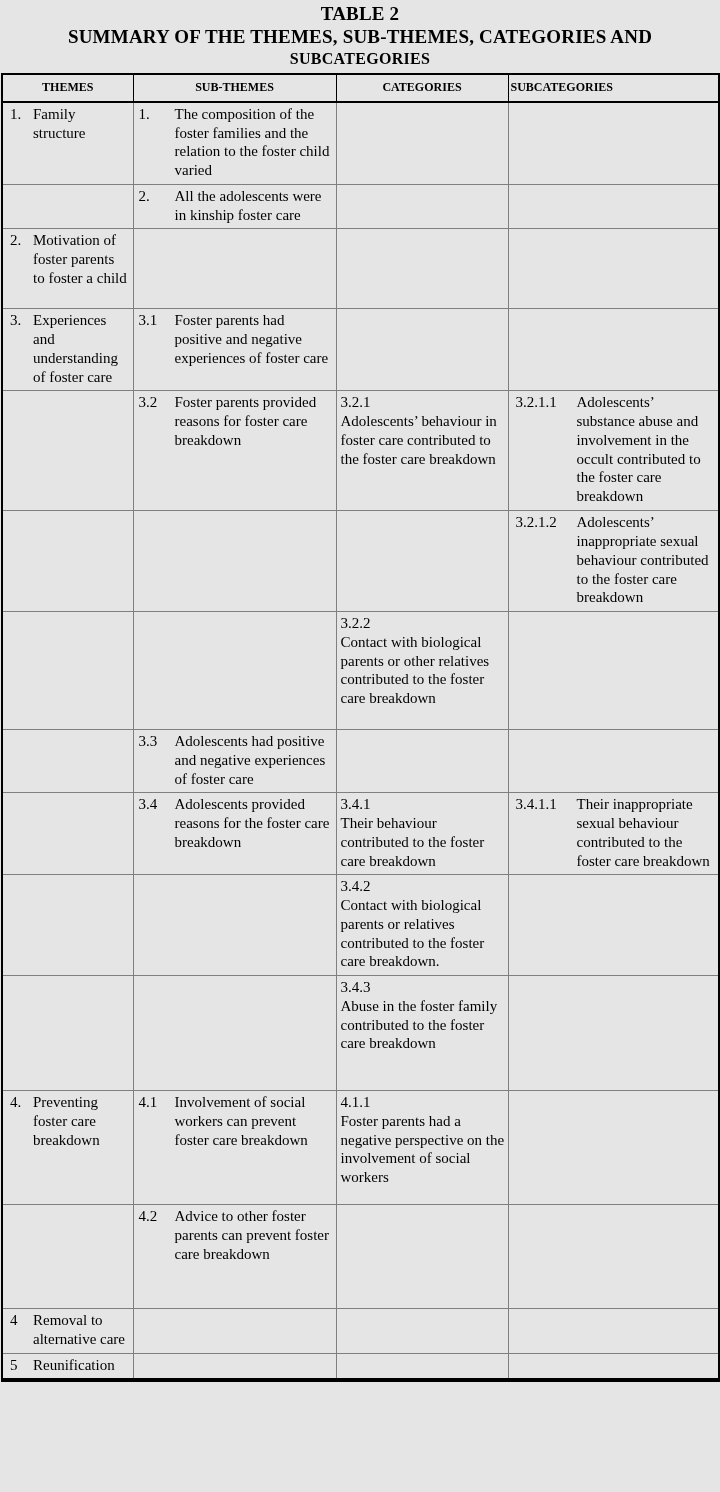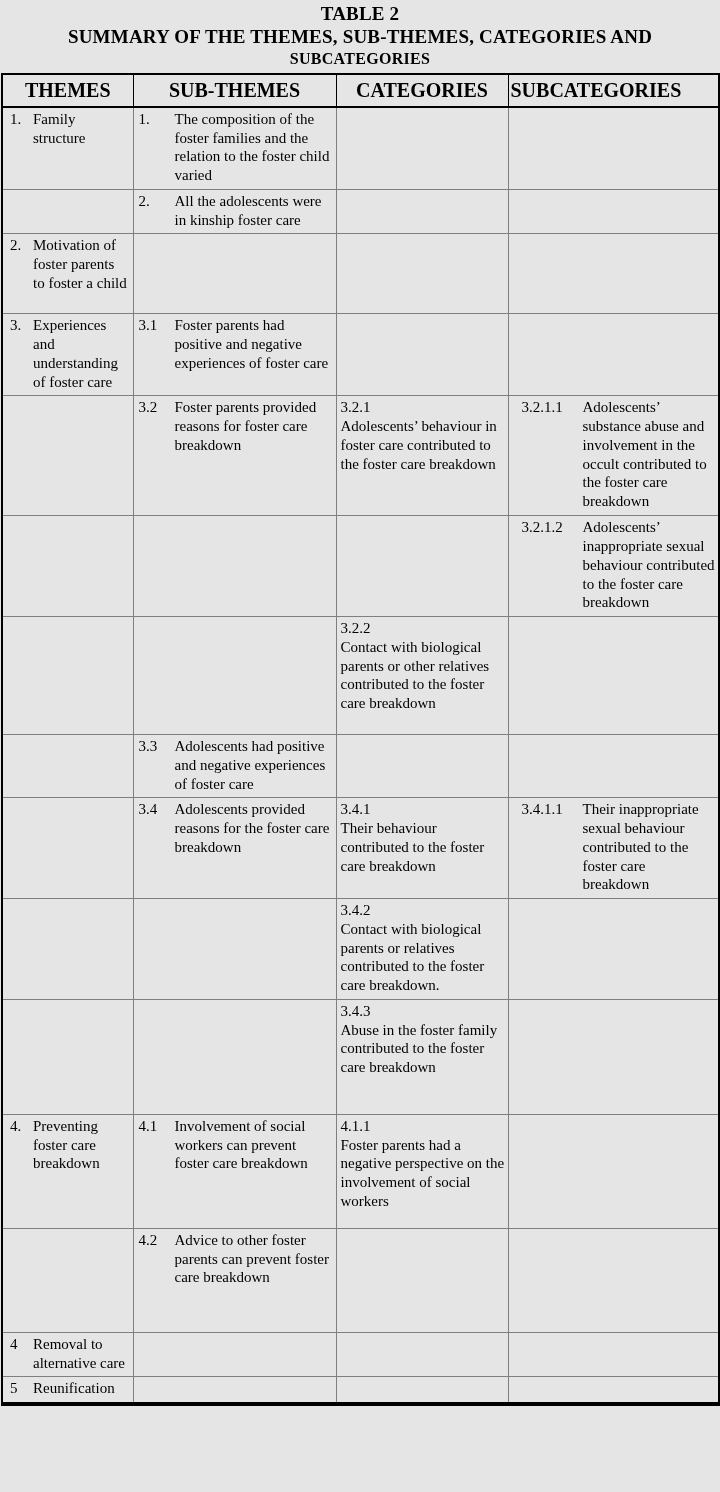--- a/index.html
+++ b/index.html
@@ -40,39 +40,39 @@
     border: 2px solid #000;
     border-bottom: 4px solid #000;
   }
   col.c0 { width: 131px; }
   col.c1 { width: 203px; }
   col.c2 { width: 172px; }
   col.c3 { width: 211px; }
   thead th {
     border: 1px solid #000;
     border-bottom: 2px solid #000;
-    font-size: 20px;
+    font-size: 12px;
     font-weight: bold;
     padding: 4px 2px;
     text-align: center;
     height: 28px;
   }
   thead th.left { text-align: left; padding-left: 2px; }
   tbody td {
     border: 1px solid #7f7f7f;
     vertical-align: top;
     font-size: 15px;
     line-height: 1.25;
     padding: 2px 3px 4px 0;
   }
   .cellwrap { display: flex; align-items: flex-start; }
   td.c0 .cellwrap { padding-left: 7px; }
   td.c1 .cellwrap { padding-left: 5px; }
   td.c2 .cellwrap { padding-left: 4px; flex-direction: column; }
-  td.c3 .cellwrap { padding-left: 13px; }
+  td.c3 .cellwrap { padding-left: 7px; }
   .num { flex: 0 0 auto; }
   td.c0 .num { width: 23px; }
   td.c1 .num { width: 36px; }
   td.c2 .num { width: 50px; }
   td.c3 .num { width: 61px; }
   .txt { flex: 1 1 auto; }
   
   tbody tr:nth-child(12) td { height: 114px; }
   tbody tr:nth-child(5) td  { height: 120px; margin-top: 30px; }
   tbody tr:nth-child(7) td  { height: 118px; margin-left: 8px; }

